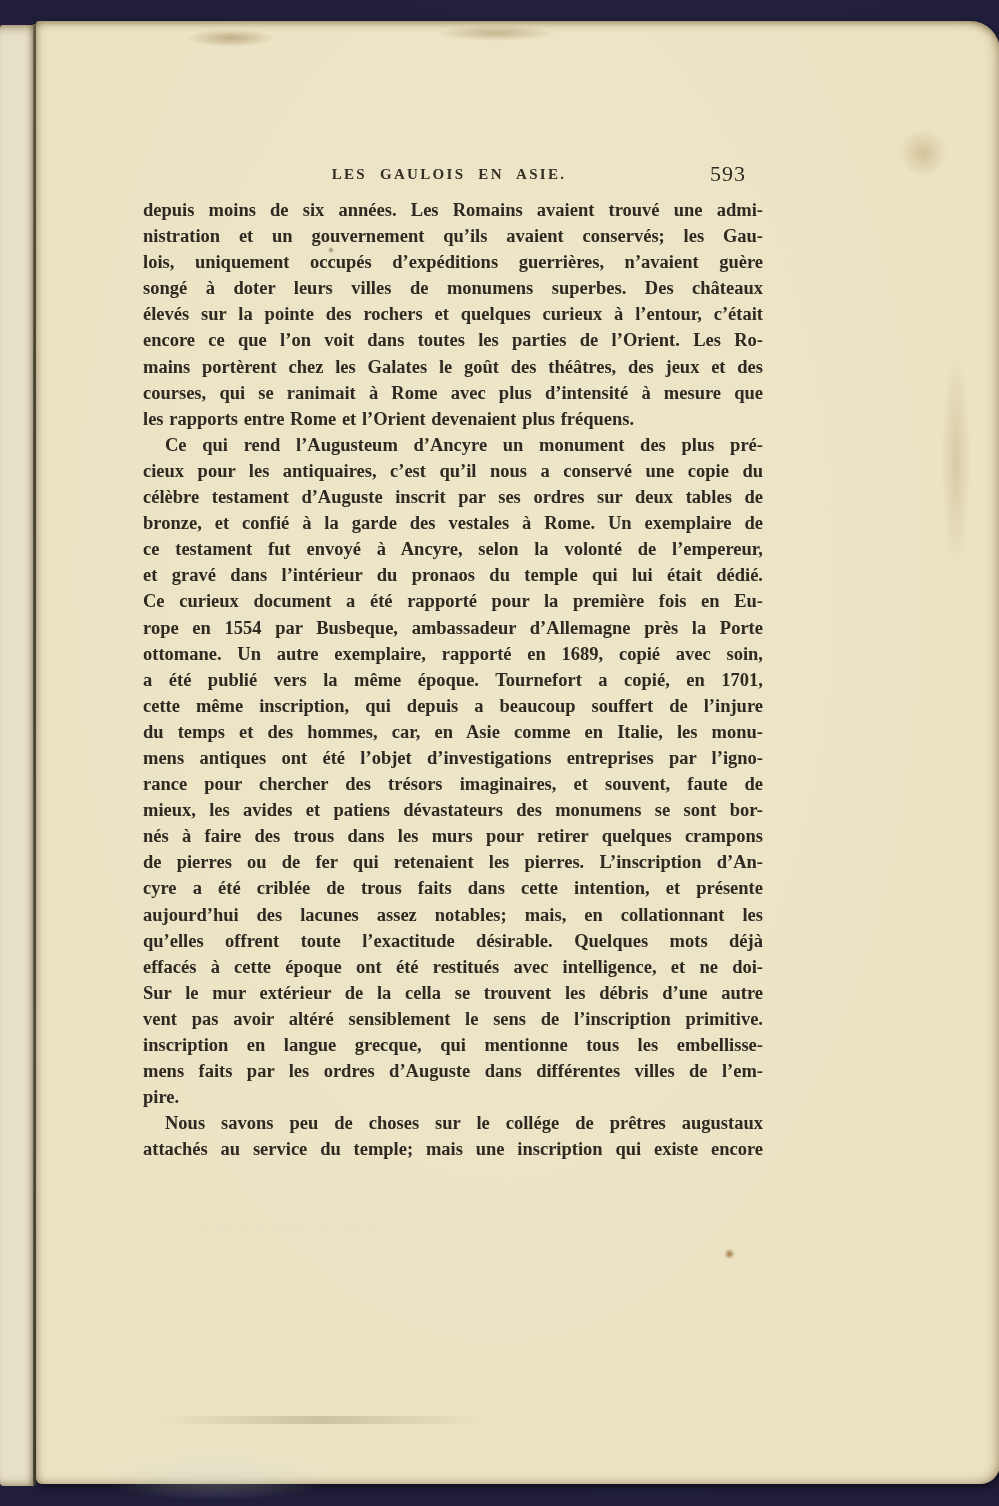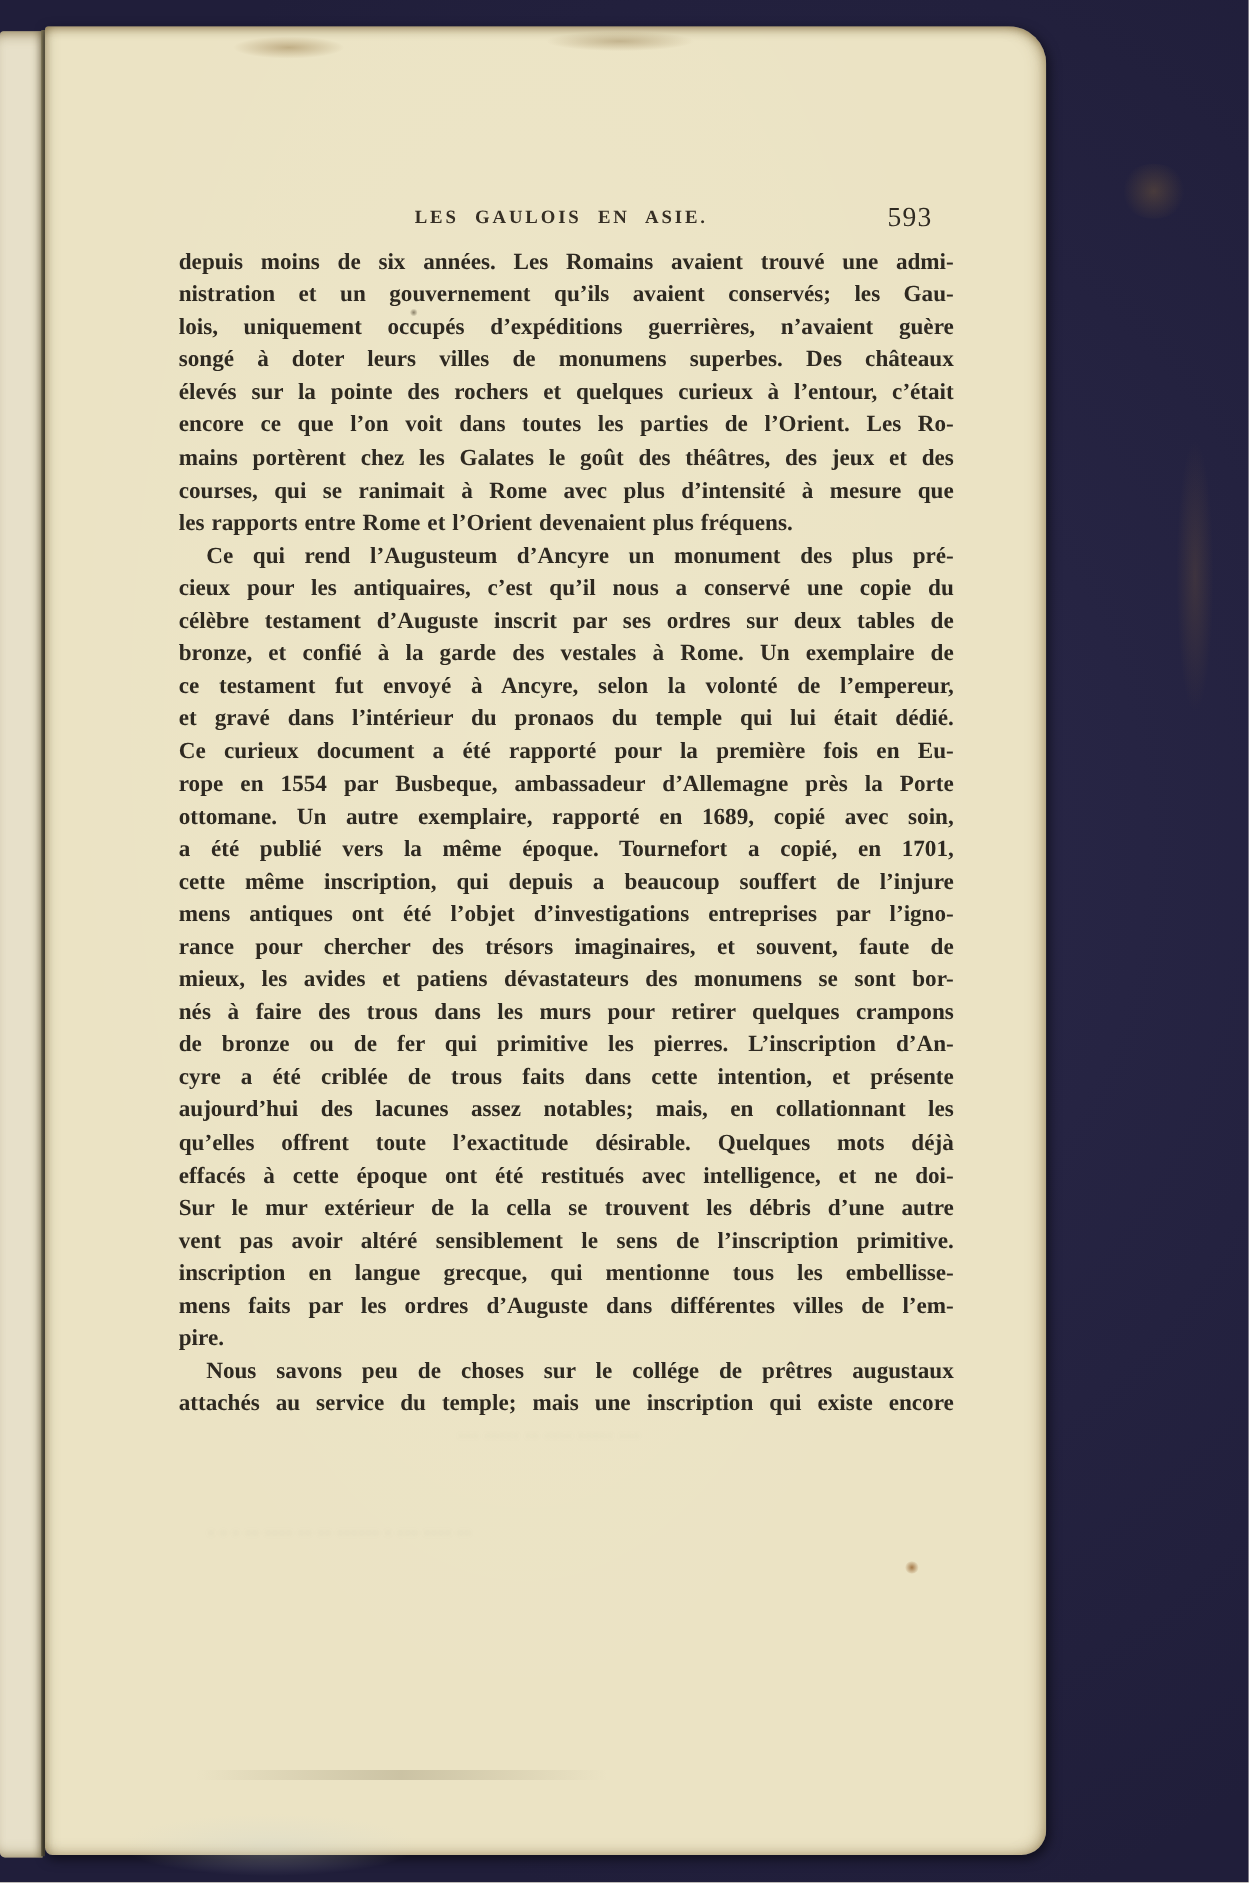--- a/index.html
+++ b/index.html
@@ -22,21 +22,21 @@
       inset 0 -10px 10px -8px rgba(110,90,45,.5);
     border-radius:3px 0 0 4px;
   }
   .crease{
     position:absolute;left:33px;top:24px;width:3px;height:1461px;
     background:linear-gradient(to bottom,#776e4e,#57503a 30%,#66604a 70%,#4c4632);
     opacity:.85;
   }
   
   .page{
-    position:absolute;left:36px;top:21px;width:801px;height:1463px;
+    position:absolute;left:36px;top:21px;width:964px;height:1463px;
     background:
       radial-gradient(ellipse at 48% 38%, rgba(255,255,240,.10), rgba(0,0,0,0) 65%),
       #ebe3c4;
     border-radius:3px 30px 20px 6px;
     box-shadow:
       inset 0 6px 9px -5px rgba(110,85,40,.75),
       inset -9px 0 14px -8px rgba(125,100,55,.62),
       inset 0 -8px 12px -8px rgba(115,92,48,.45),
       inset 7px 0 10px -7px rgba(100,84,48,.55),
       2px 3px 9px rgba(0,0,0,.55);
@@ -118,25 +118,26 @@
         <div class="line">cieux pour les antiquaires, c’est qu’il nous a conservé une copie du</div>
         <div class="line">célèbre testament d’Auguste inscrit par ses ordres sur deux tables de</div>
         <div class="line">bronze, et confié à la garde des vestales à Rome. Un exemplaire de</div>
         <div class="line">ce testament fut envoyé à Ancyre, selon la volonté de l’empereur,</div>
         <div class="line">et gravé dans l’intérieur du pronaos du temple qui lui était dédié.</div>
         <div class="line">Ce curieux document a été rapporté pour la première fois en Eu-</div>
         <div class="line">rope en 1554 par Busbeque, ambassadeur d’Allemagne près la Porte</div>
         <div class="line">ottomane. Un autre exemplaire, rapporté en 1689, copié avec soin,</div>
         <div class="line">a été publié vers la même époque. Tournefort a copié, en 1701,</div>
         <div class="line">cette même inscription, qui depuis a beaucoup souffert de l’injure</div>
+        <div class="line">du temps et des hommes, car, en Asie comme en Italie, les monu-</div>
         <div class="line">mens antiques ont été l’objet d’investigations entreprises par l’igno-</div>
         <div class="line">rance pour chercher des trésors imaginaires, et souvent, faute de</div>
         <div class="line">mieux, les avides et patiens dévastateurs des monumens se sont bor-</div>
         <div class="line">nés à faire des trous dans les murs pour retirer quelques crampons</div>
-        <div class="line">de bronze ou de fer qui primitive les pierres. L’inscription d’An-</div>
+        <div class="line">de pierres ou de fer qui retenaient les pierres. L’inscription d’An-</div>
         <div class="line">cyre a été criblée de trous faits dans cette intention, et présente</div>
         <div class="line">aujourd’hui des lacunes assez notables; mais, en collationnant les</div>
         <div class="line">qu’elles offrent toute l’exactitude désirable. Quelques mots déjà</div>
         <div class="line">effacés à cette époque ont été restitués avec intelligence, et ne doi-</div>
         <div class="line">Sur le mur extérieur de la cella se trouvent les débris d’une autre</div>
         <div class="line">vent pas avoir altéré sensiblement le sens de l’inscription primitive.</div>
         <div class="line">inscription en langue grecque, qui mentionne tous les embellisse-</div>
         <div class="line">mens faits par les ordres d’Auguste dans différentes villes de l’em-</div>
         <div class="line pl">pire.</div>
         <div class="line indent">Nous savons peu de choses sur le collége de prêtres augustaux</div>

